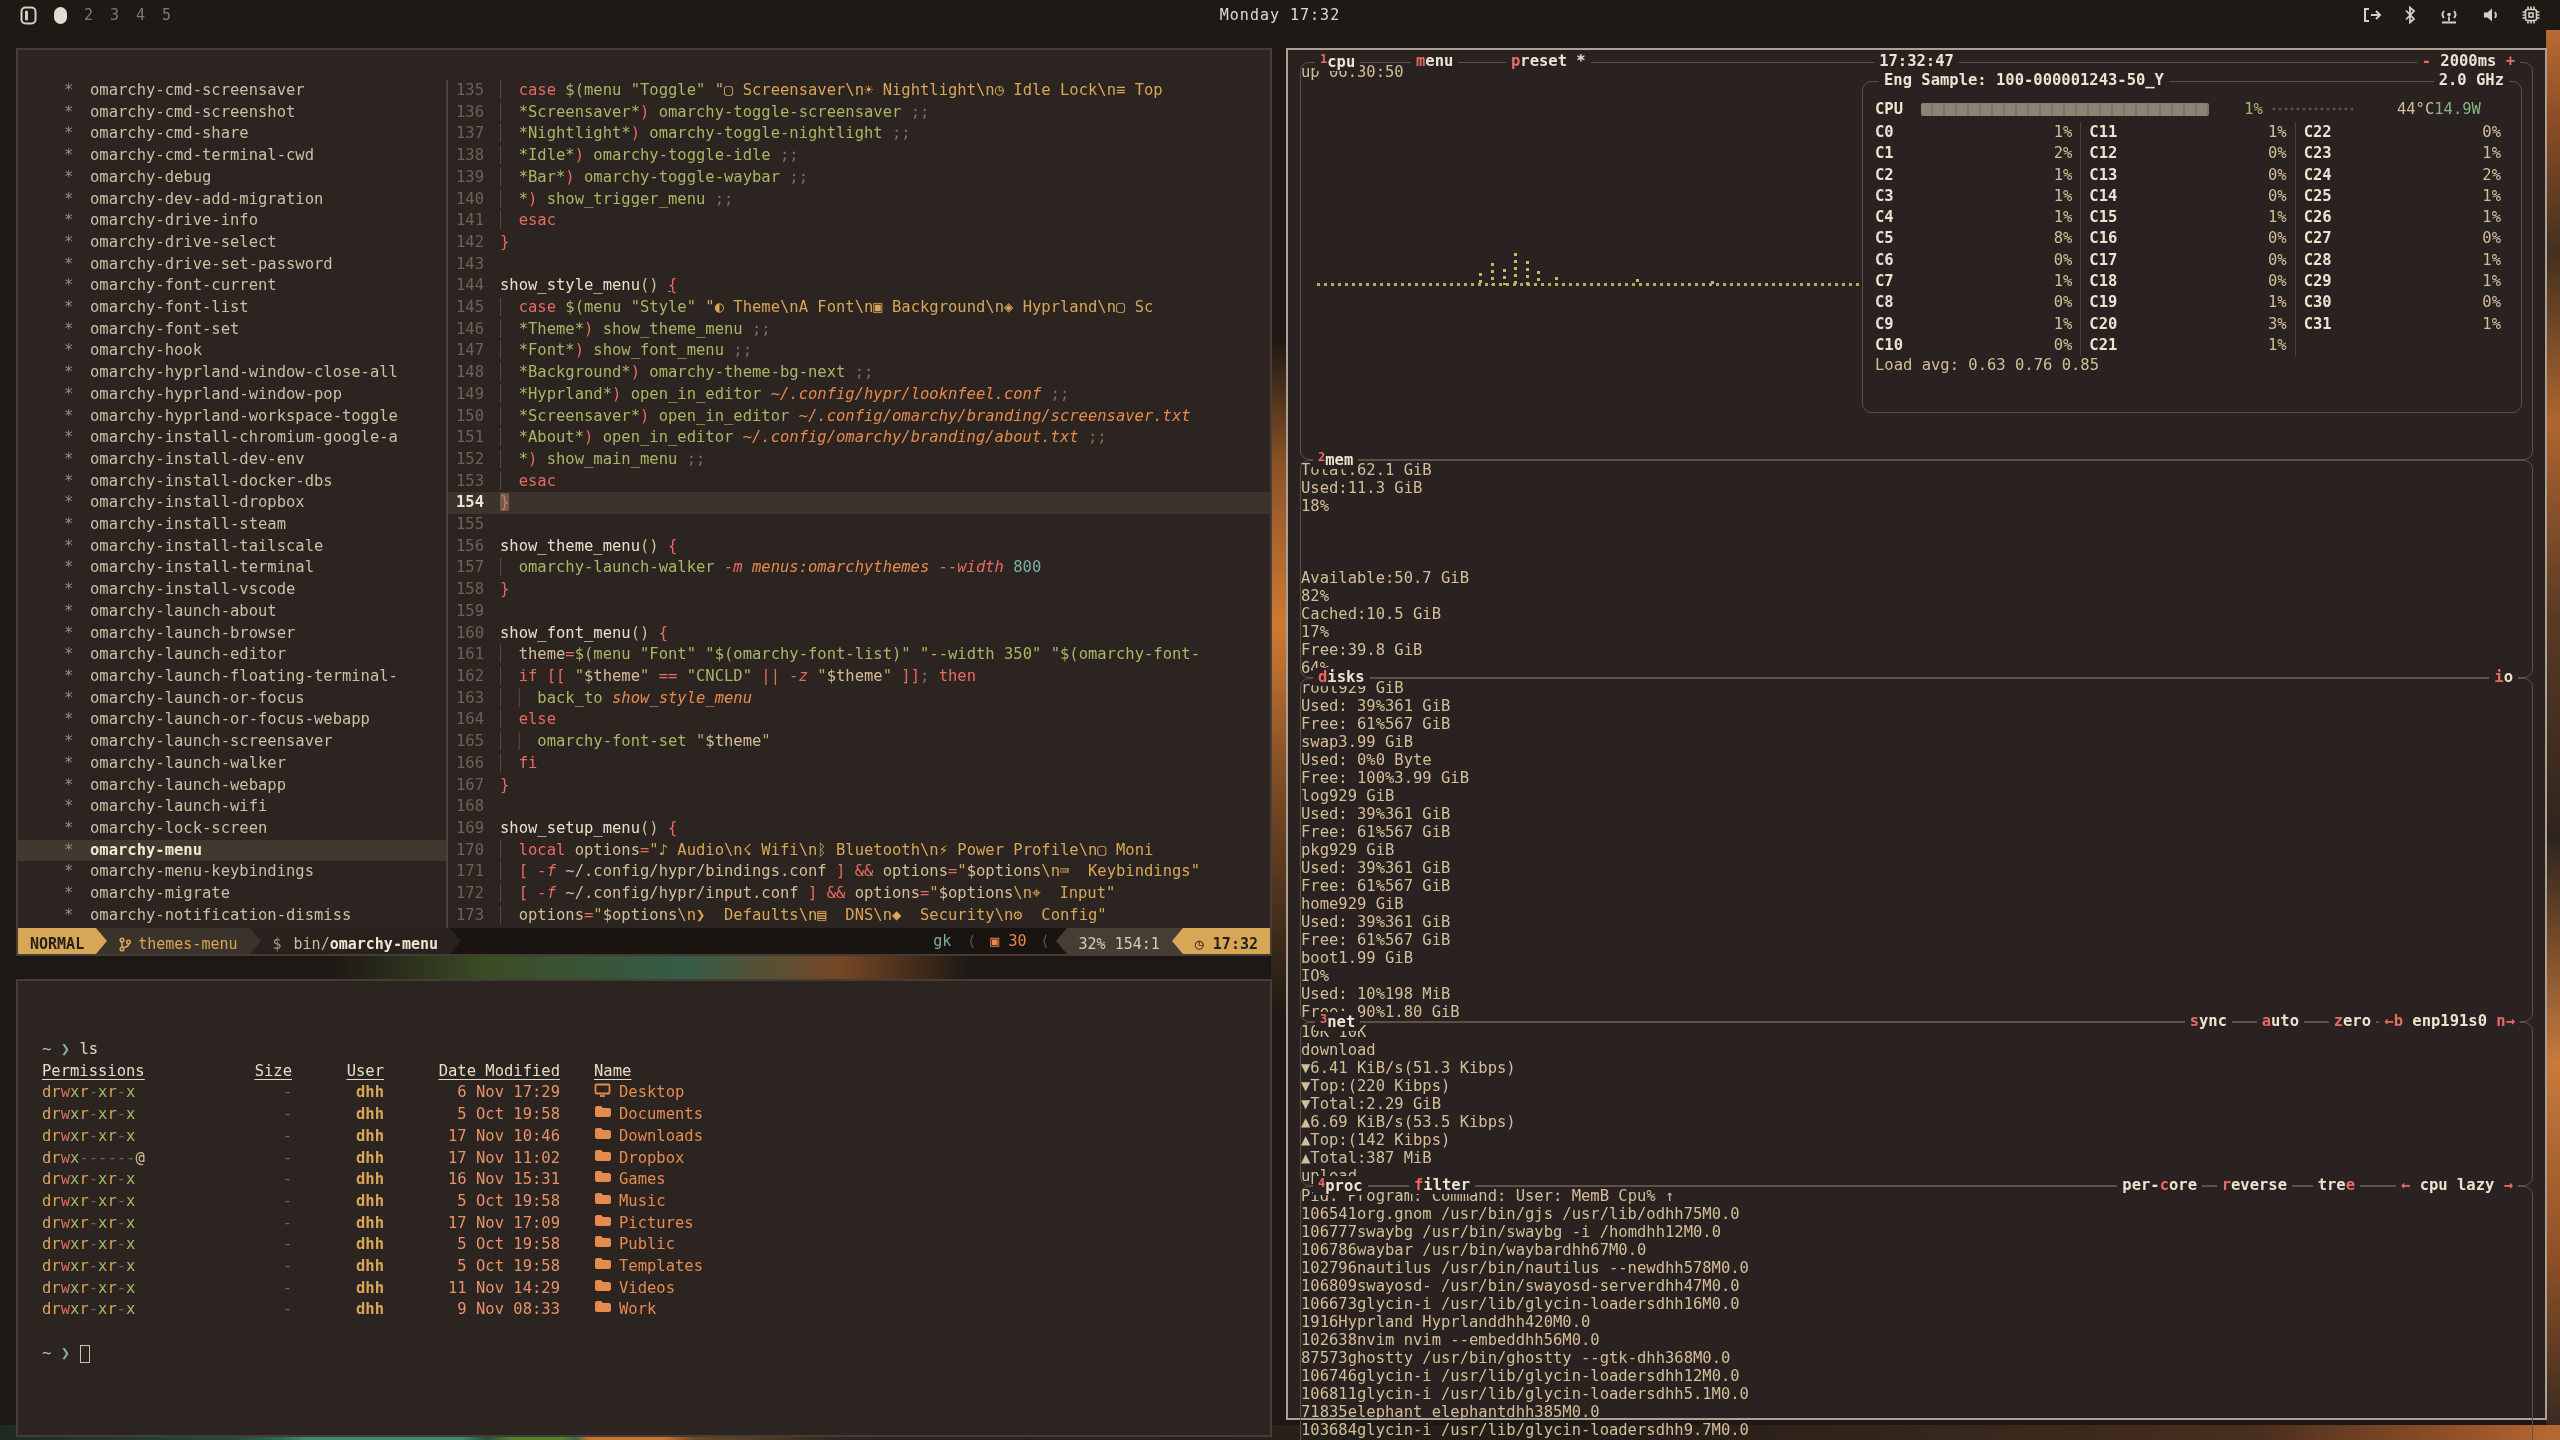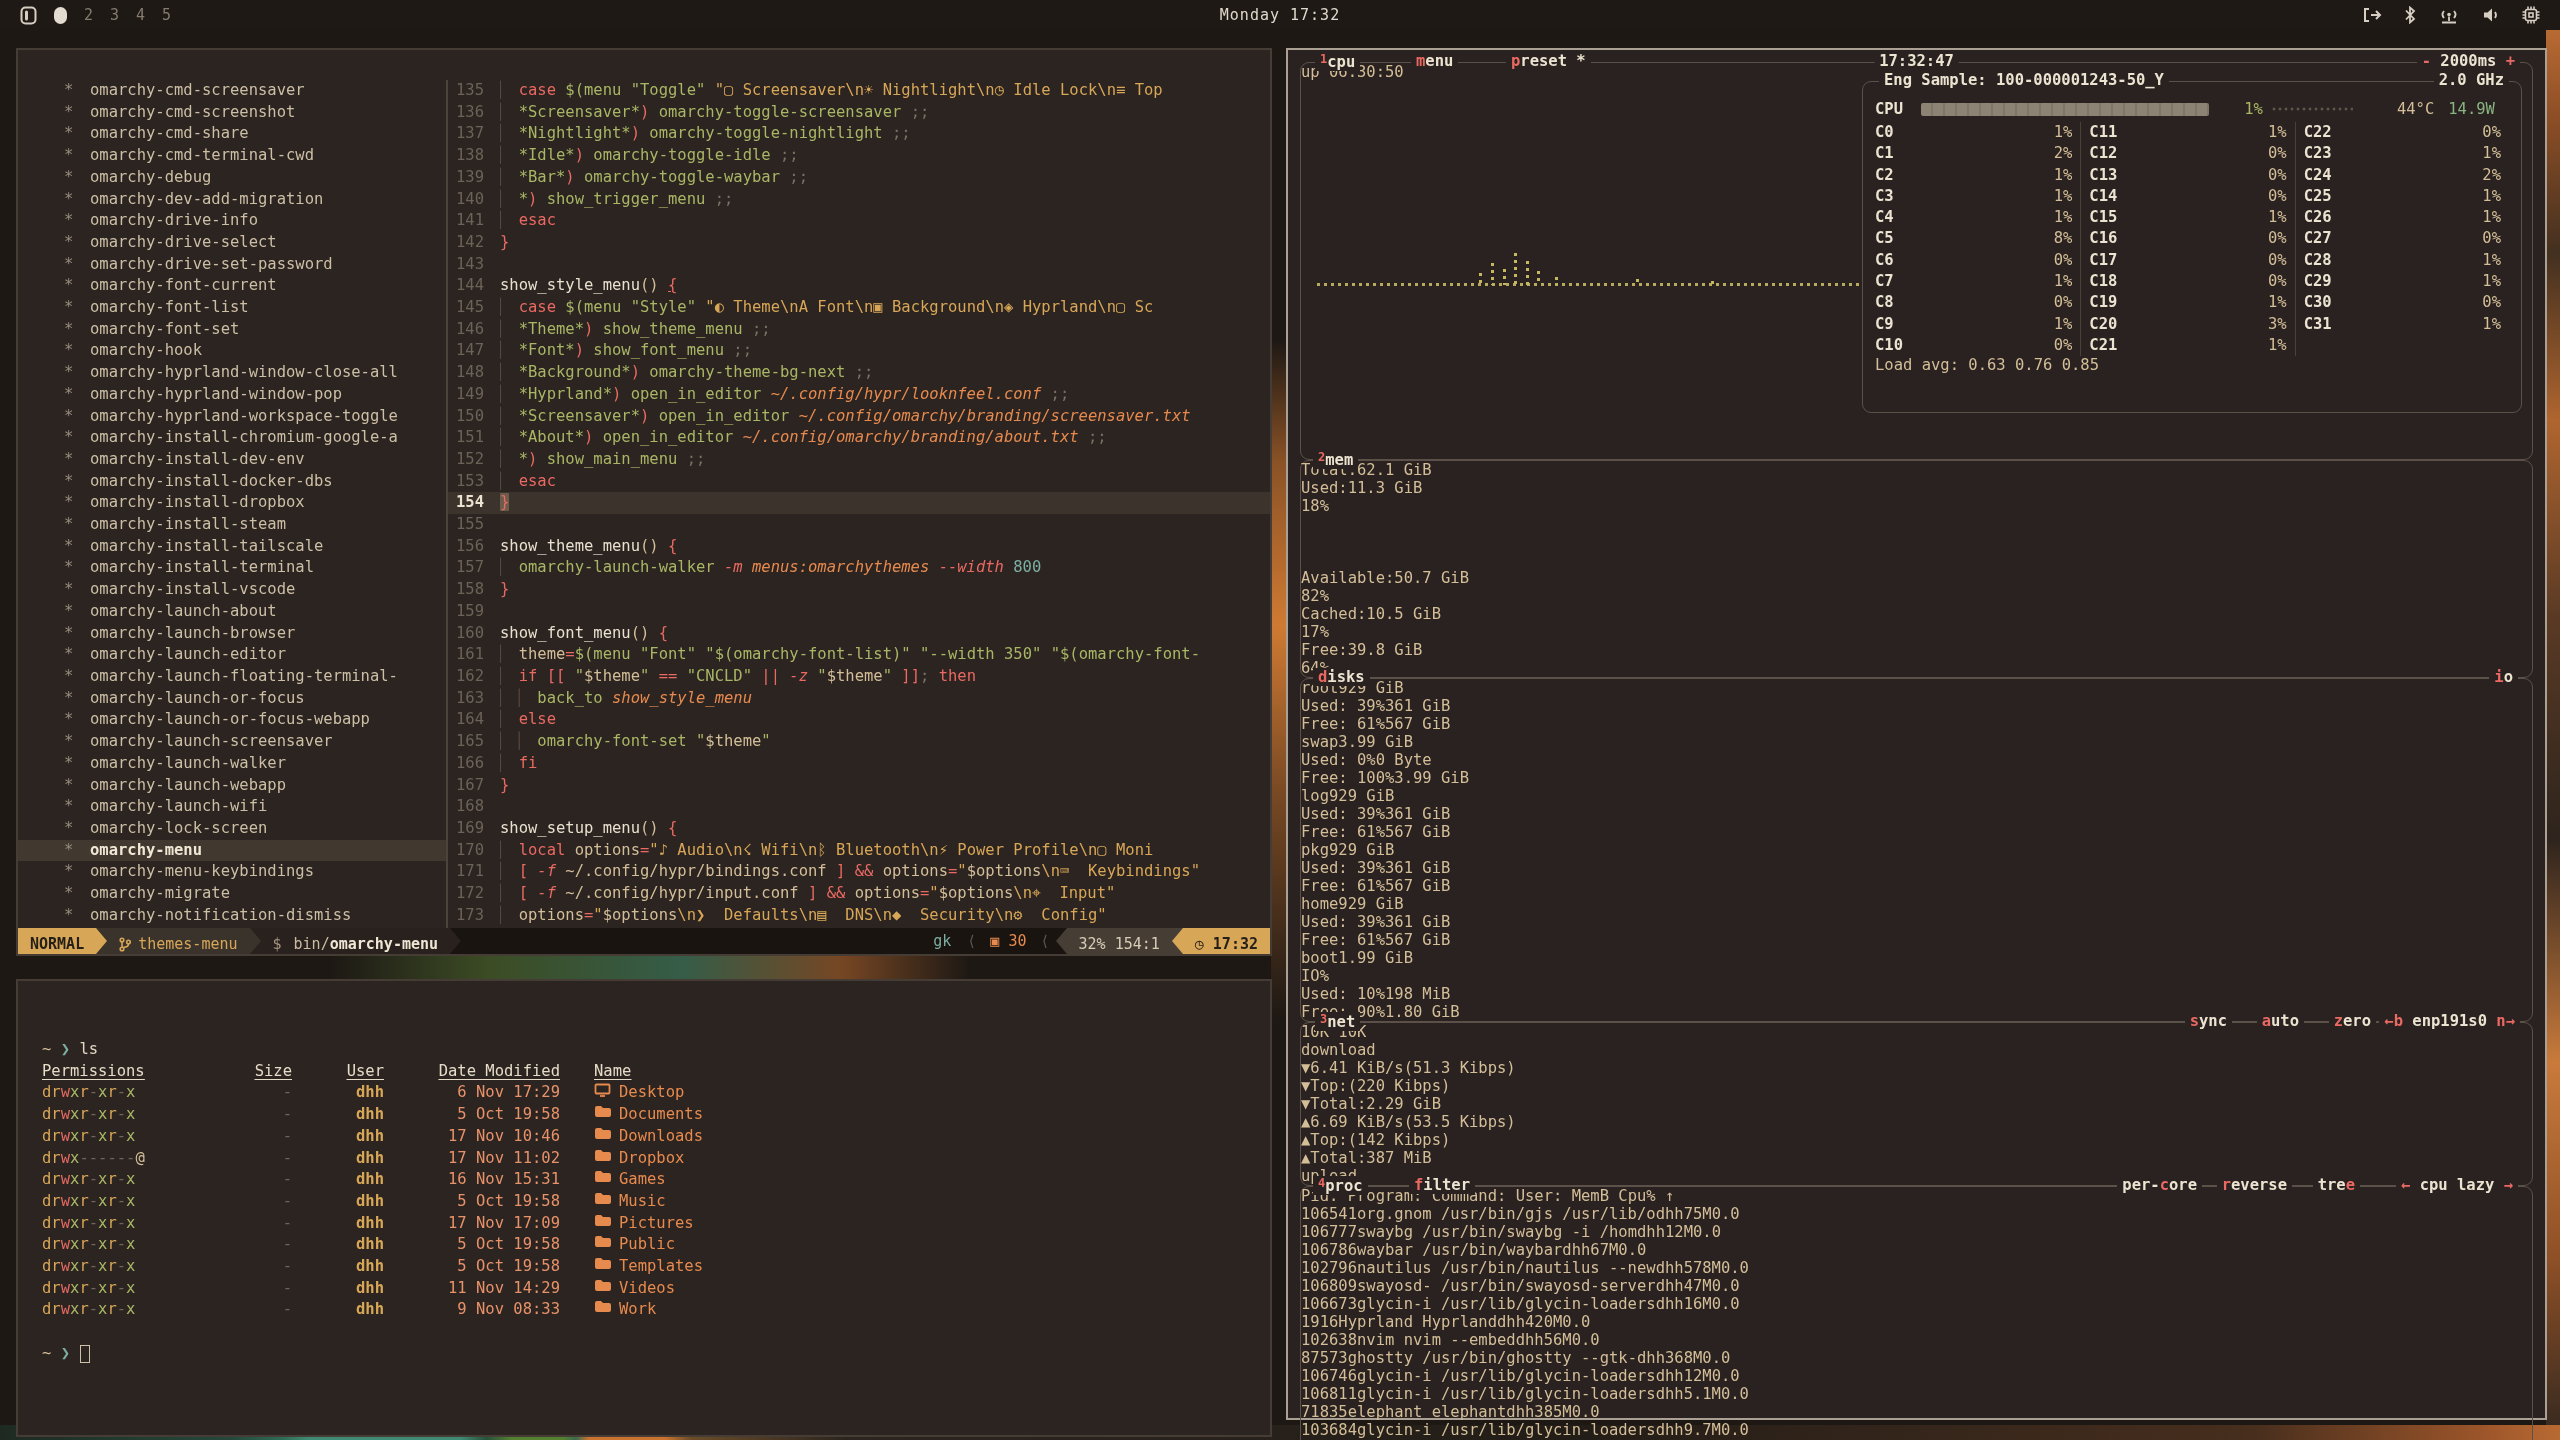--- a/index.html
+++ b/index.html
@@ -118,21 +118,21 @@
   .gspike{position:absolute;bottom:calc(46% - 4px);width:8px;
     background-image:radial-gradient(circle,#c5b85f 1.5px,transparent 1.9px);background-size:7px 7px;}
   .cpu-sub{position:absolute;top:18px;right:10px;width:660px;height:332px;background:var(--btopbg);padding:16px 12px 6px 12px;}
   .cpurow{display:flex;align-items:center;line-height:22px;white-space:pre;}
   .cpurow .lbl{font-weight:bold;color:#ece3d0;width:48px;}
   .cpubar{width:300px;height:13px;background:#867c6f;border-radius:2px;margin-right:14px;
     background-image:repeating-linear-gradient(90deg,#8d8375 0 10px,#7f7568 10px 12px);}
   .pct-g{color:var(--grn);width:42px;text-align:right;}
   .minidots{height:7px;background-image:radial-gradient(circle,#5c5349 1.3px,transparent 1.7px);background-size:6px 6px;}
   .cpu-temp{width:76px;text-align:right;color:var(--fg);}
-  .cpu-watt{width:78px;text-align:center;color:var(--aqua);}
+  .cpu-watt{width:78px;text-align:left;color:var(--aqua);}
   .cores{display:flex;margin-top:2px;}
   .corecol{flex:1;border-left:1px solid #4a423a;padding:0 8px;}
   .corecol:first-child{border-left:none;padding-left:0;}
   .corerow{display:flex;align-items:center;line-height:21.3px;}
   .corerow .cn{font-weight:bold;color:#ece3d0;width:46px;}
   .corerow .cd{flex:1;height:6px;margin:0 8px;background-image:radial-gradient(circle,#57'4e45 1.2px,transparent 1.6px);}
   .corerow .cd{background-image:radial-gradient(circle,#574e45 1.2px,transparent 1.6px);background-size:6px 6px;}
   .corerow .cv{width:36px;text-align:right;color:var(--grn);}
   .loadavg{text-align:right;padding:4px 6px 0 0;color:#d8ccb6;}
   .uptime{position:absolute;left:26px;top:404px;color:#9a8d7c;font-size:15px;}

